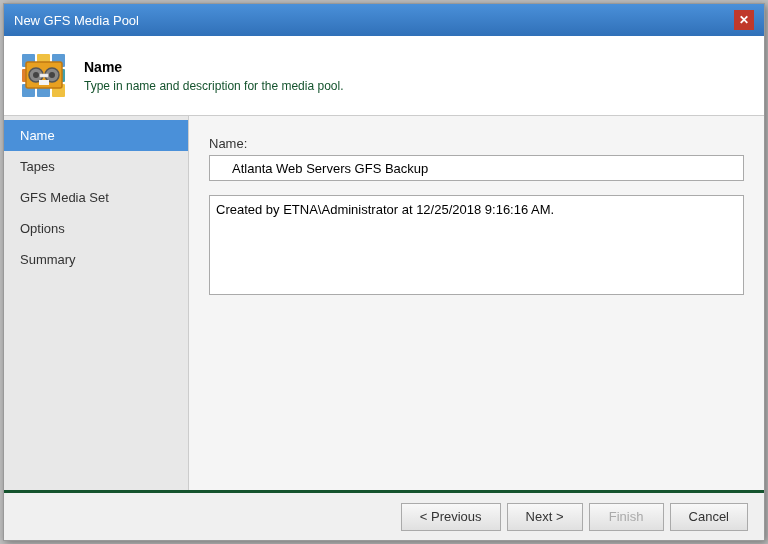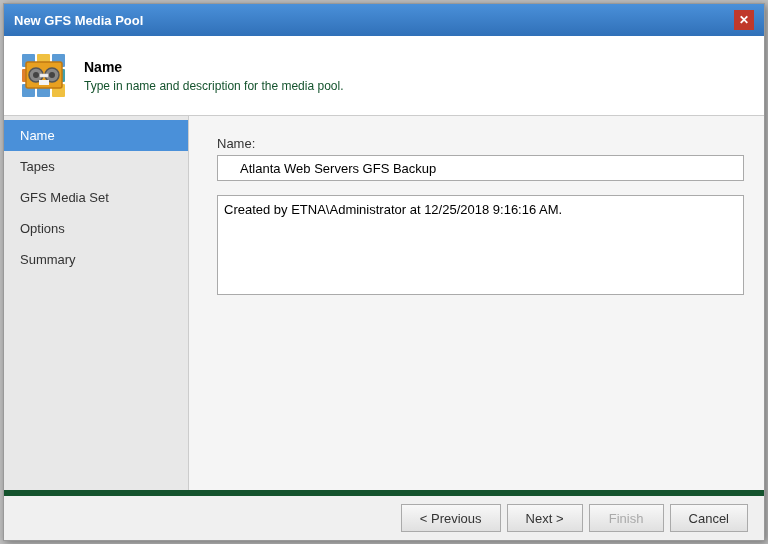--- a/index.html
+++ b/index.html
@@ -36,21 +36,21 @@
       padding: 6px 10px;
       display: flex;
       align-items: center;
       justify-content: space-between;
       height: 32px;
       flex-shrink: 0;
     }
 
     .title-bar-text {
       font-size: 13px;
-      font-weight: bold;
+      font-weight: normal;
     }
 
     .close-btn {
       width: 20px;
       height: 20px;
       background: #c0392b;
       color: white;
       border: none;
       cursor: pointer;
       display: flex;
@@ -117,21 +117,20 @@
 
     .main-content {
       flex: 1;
       padding: 20px;
       background: #f5f5f5;
       overflow-y: auto;
     }
 
     .form-group {
       margin-bottom: 14px;
-      margin-left: 8px;
     }
 
     .form-label {
       display: block;
       margin-bottom: 4px;
       font-size: 13px;
       color: #333;
     }
 
     .form-input {
@@ -150,21 +149,21 @@
       border: 1px solid #aaa;
       background: white;
       font-size: 13px;
       height: 100px;
       resize: none;
       outline: none;
     }
 
     .footer {
       background: #f0f0f0;
-      border-top: 6px solid #14532d;
+      border-top: 3px solid #14532d;
       padding: 10px 16px;
       display: flex;
       justify-content: flex-end;
       align-items: center;
       gap: 6px;
       flex-shrink: 0;
       height: 50px;
     }
 
     .btn {

